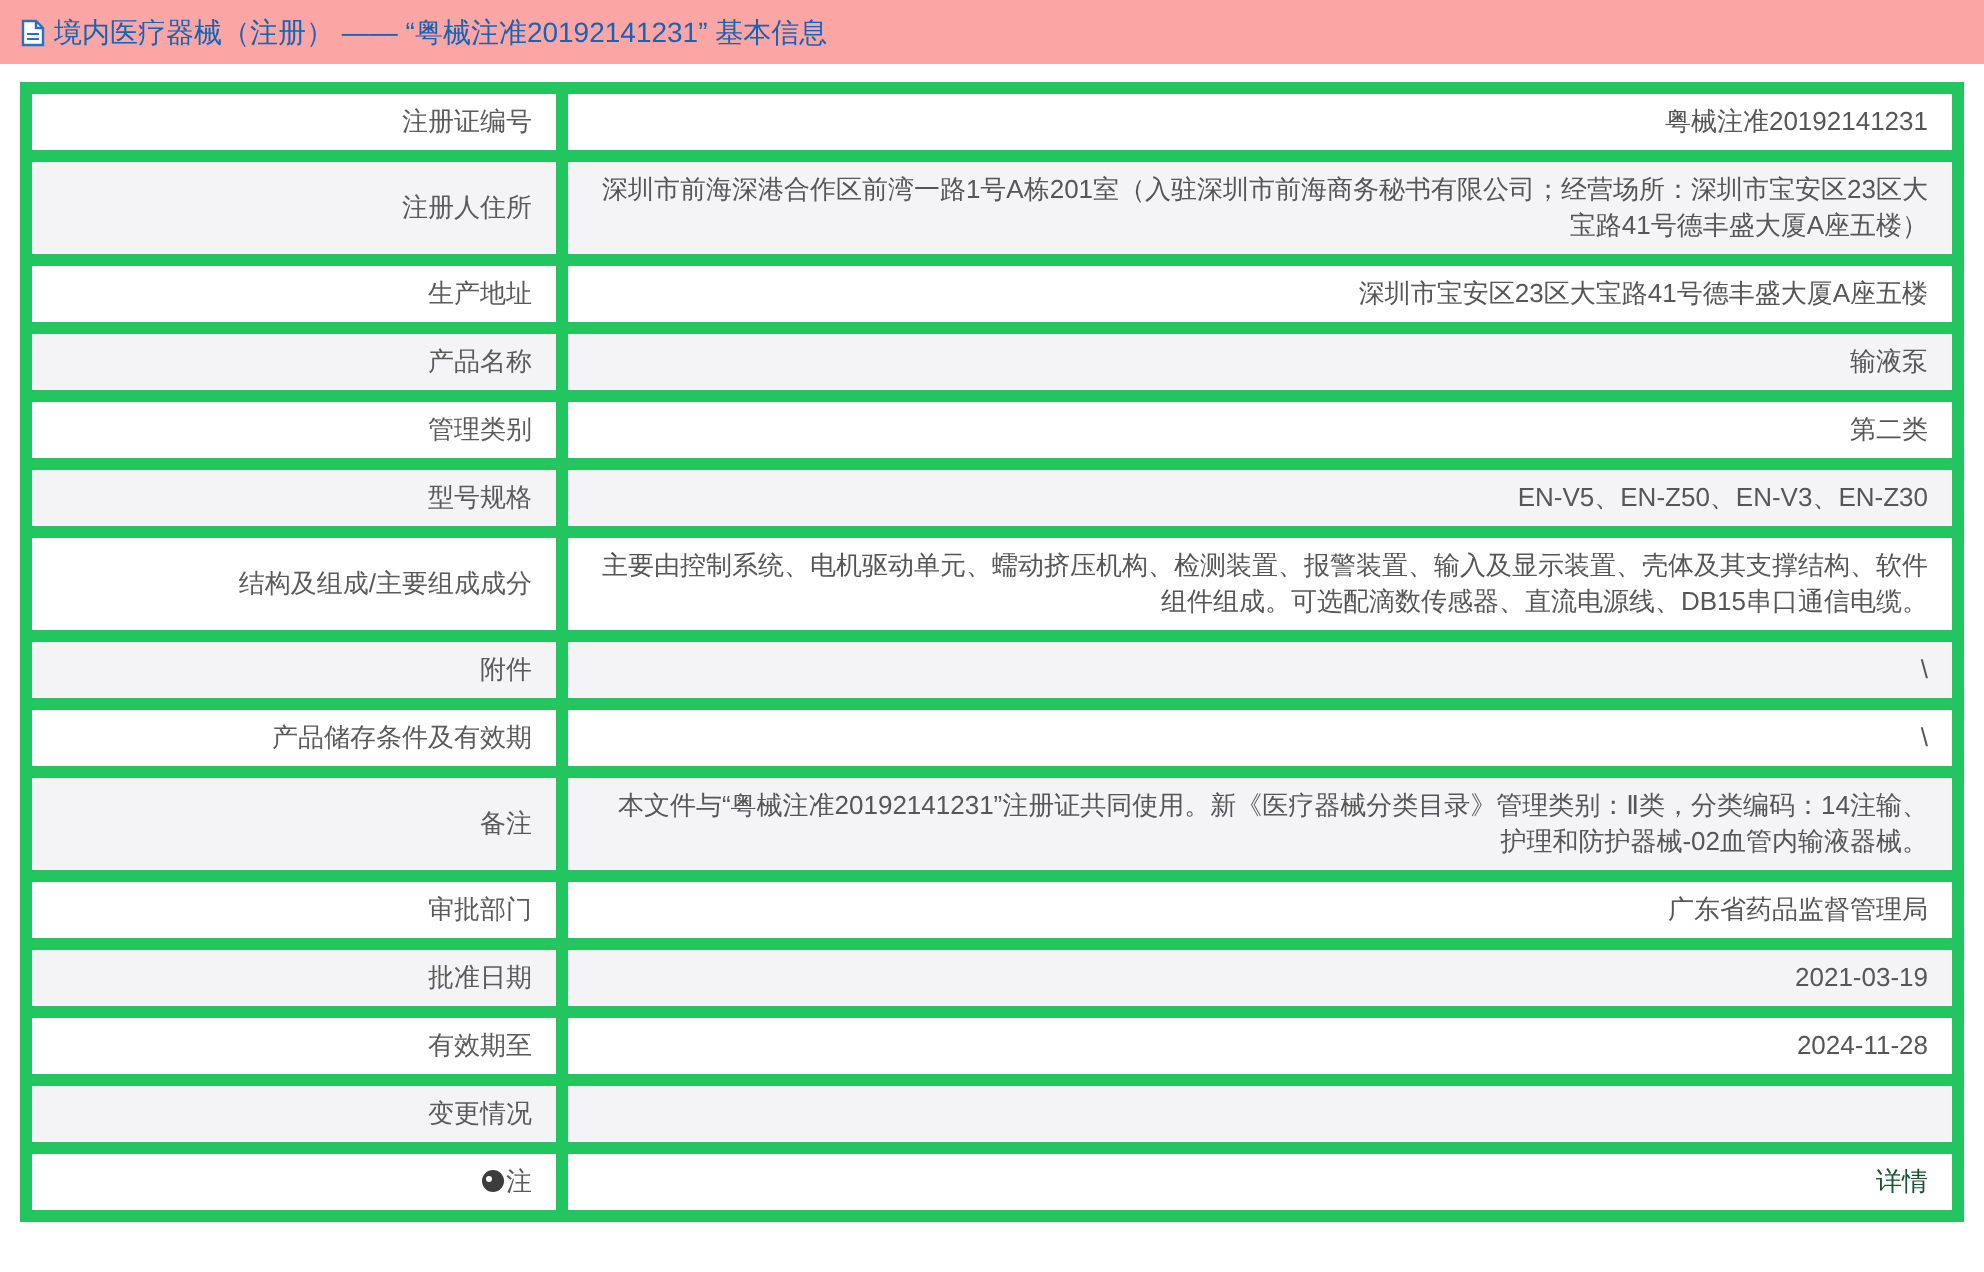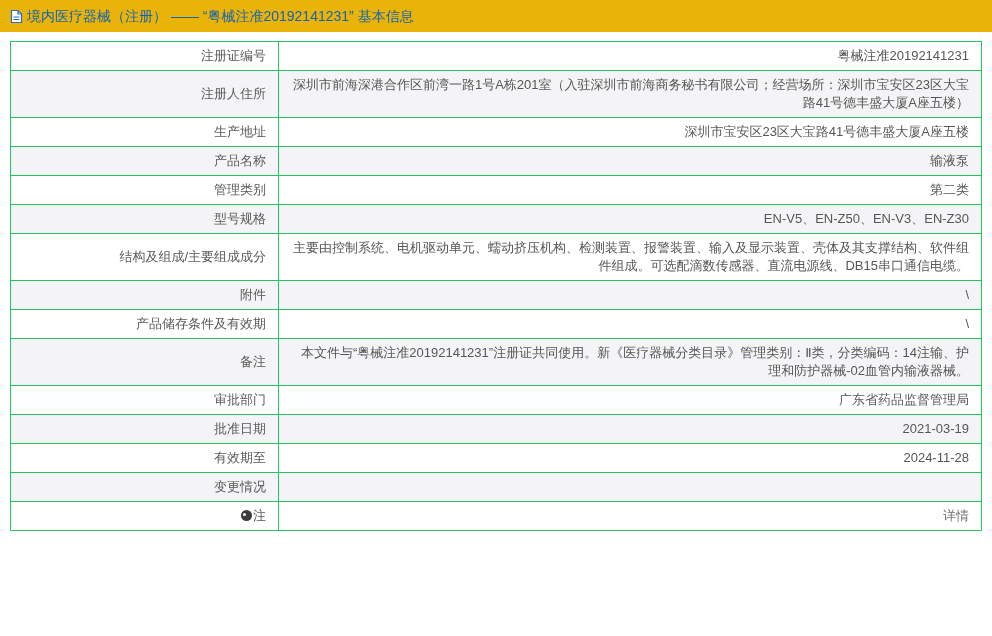--- a/index.html
+++ b/index.html
@@ -8,21 +8,21 @@
     padding: 0;
     width: 992px;
     height: 636px;
     background: #ffffff;
     font-family: "Liberation Sans", "DejaVu Sans", sans-serif;
   }
   
   .page-header {
     width: 100%;
     height: 32px;
-    background: #eab308;
+    background: #fca5a5;
     display: flex;
     align-items: center;
     padding: 0 10px;
   }
   .doc-icon {
     display: inline-flex;
     align-items: center;
     margin-right: 4px;
     flex: 0 0 auto;
   }
@@ -36,21 +36,21 @@
   .table-wrap {
     margin: 9px 10px 0 10px;
   }
   table.info-table {
     width: 972px;
     border-collapse: collapse;
     table-layout: fixed;
   }
   table.info-table th,
   table.info-table td {
-    border: 1px solid #22c55e;
+    border: 6px solid #22c55e;
     font-size: 13px;
     line-height: 18px;
     padding: 5px 12px;
     vertical-align: middle;
     color: #565656;
     font-weight: normal;
     word-break: break-all;
   }
   table.info-table th.label-cell {
     width: 268px;
@@ -61,21 +61,21 @@
     text-align: right;
     margin-top: 31px;
   }
   table.info-table tr:nth-child(even) {
     background: #f4f4f6;
   }
   table.info-table tr:nth-child(odd) {
     background: #ffffff;
   }
   a.details-link {
-    color: #737373;
+    color: #14532d;
     text-decoration: none;
     cursor: pointer;
   }
   
   .note-icon {
     display: inline-block;
     width: 11px;
     height: 11px;
     background: #3c3c3c;
     border-radius: 50%;

